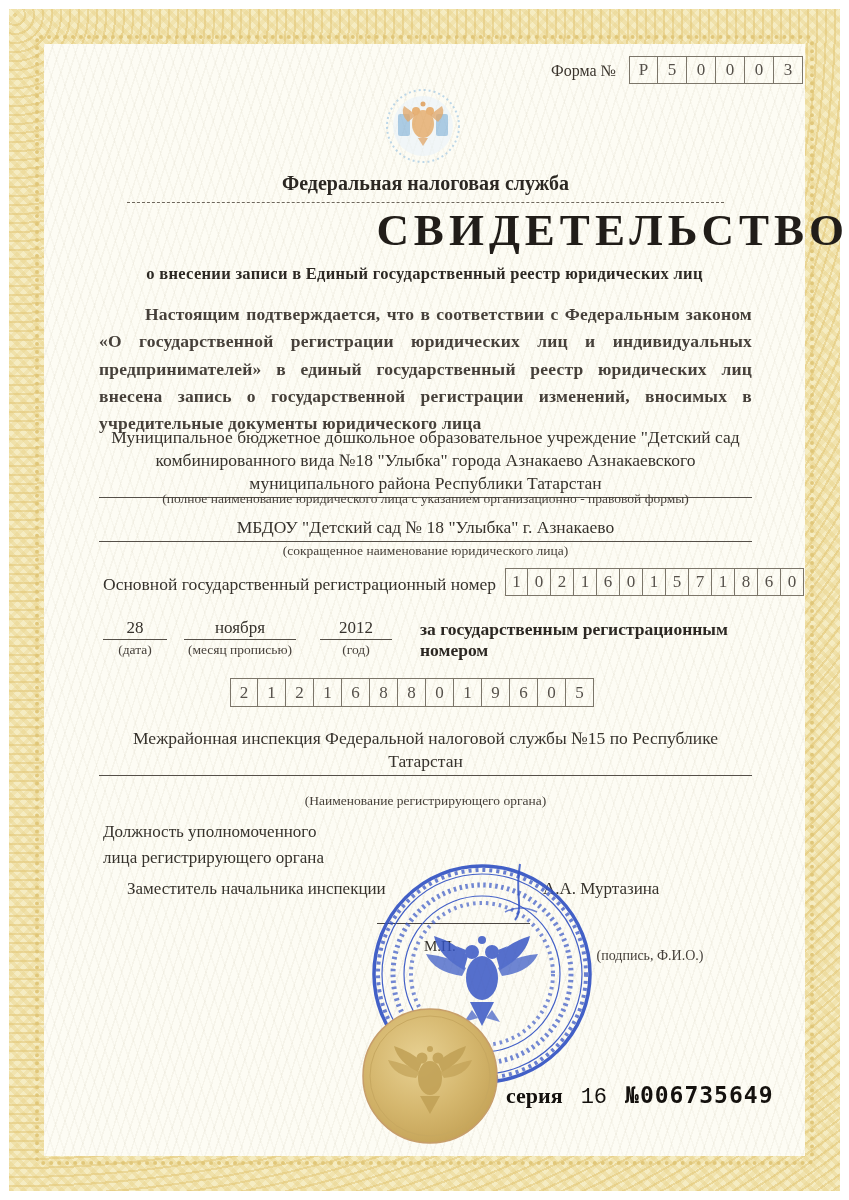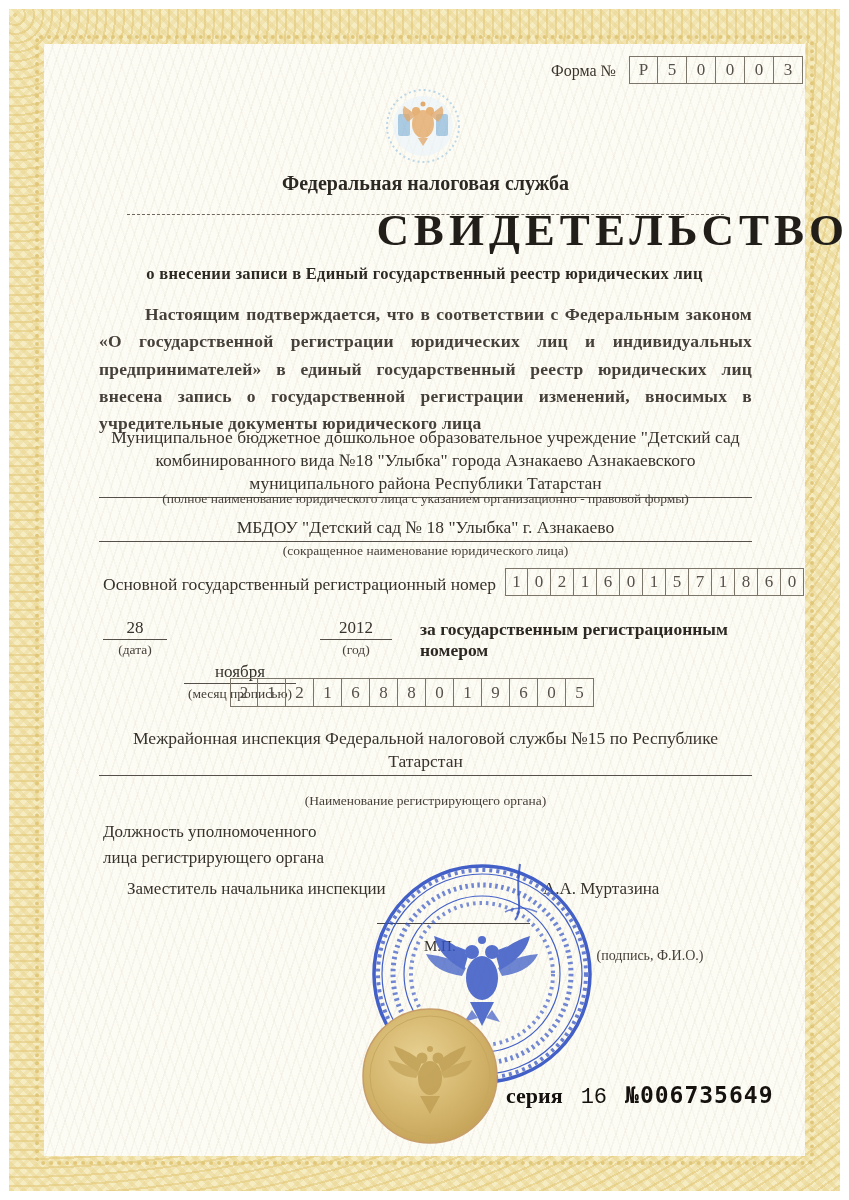--- a/index.html
+++ b/index.html
@@ -38,21 +38,21 @@
     border:1px solid #7c766a; border-left:none;
     display:flex; align-items:center; justify-content:center;
     color:#55504a; font-size:17px; font-family:"Liberation Serif", serif;
   }
   .cellbox .cell:first-child { border-left:1px solid #7c766a; }
 
   .form-label { font-size:16px; color:#3b352d; }
 
   .agency {
     font-size:20px; font-weight:bold; color:#2c2823; text-align:center;
-    border-bottom:1.5px dashed #6e675c; padding-bottom:19px;
+    border-bottom:1.5px dashed #6e675c; padding-bottom:7px;
   }
   .main-title {
     font-size:45px; font-weight:bold; letter-spacing:5px; color:#211d19; text-align:right;
   }
   .subtitle { font-size:16.5px; font-weight:bold; color:#2c2823; text-align:center; letter-spacing:0.3px; }
 
   .paragraph {
     font-size:17.5px; font-weight:bold; color:#46403a; text-align:justify;
     line-height:1.56; text-indent:46px; letter-spacing:0.2px;
   }
@@ -136,21 +136,21 @@
     <span class="cell" style="width:23px;">1</span>
     <span class="cell" style="width:23px;">8</span>
     <span class="cell" style="width:23px;">6</span>
     <span class="cell" style="width:23px;">0</span>
   </div>
 
   <div class="abs" style="left:103px; top:618px; width:64px;">
     <div class="date-val">28</div>
     <div class="date-cap">(дата)</div>
   </div>
-  <div class="abs" style="left:184px; top:618px; width:112px;margin-top:44px;">
+  <div class="abs" style="left:184px; top:618px; width:112px;">
     <div class="date-val">ноября</div>
     <div class="date-cap">(месяц прописью)</div>
   </div>
   <div class="abs" style="left:320px; top:618px; width:72px;">
     <div class="date-val">2012</div>
     <div class="date-cap">(год)</div>
   </div>
   <div class="abs grn-bold" style="left:420px; top:619px; width:372px;">за  государственным регистрационным номером</div>
 
   <div class="abs cellbox" style="left:230px; top:678px; height:29px;">

